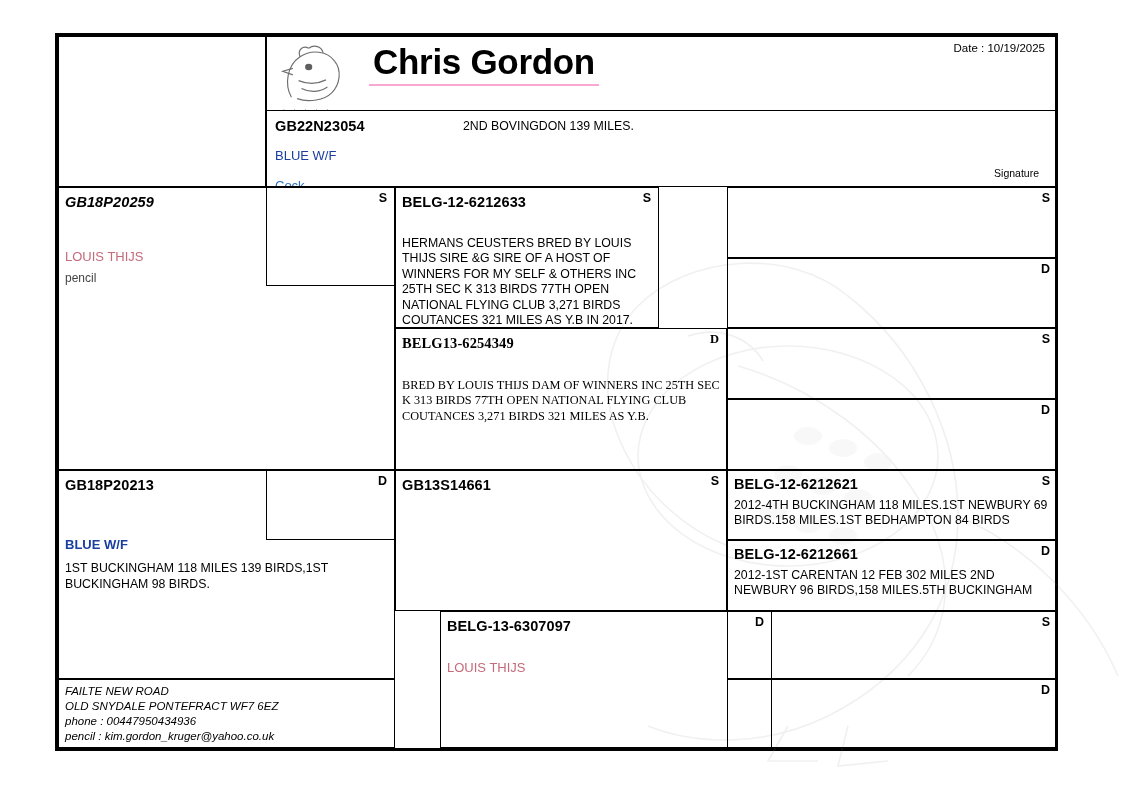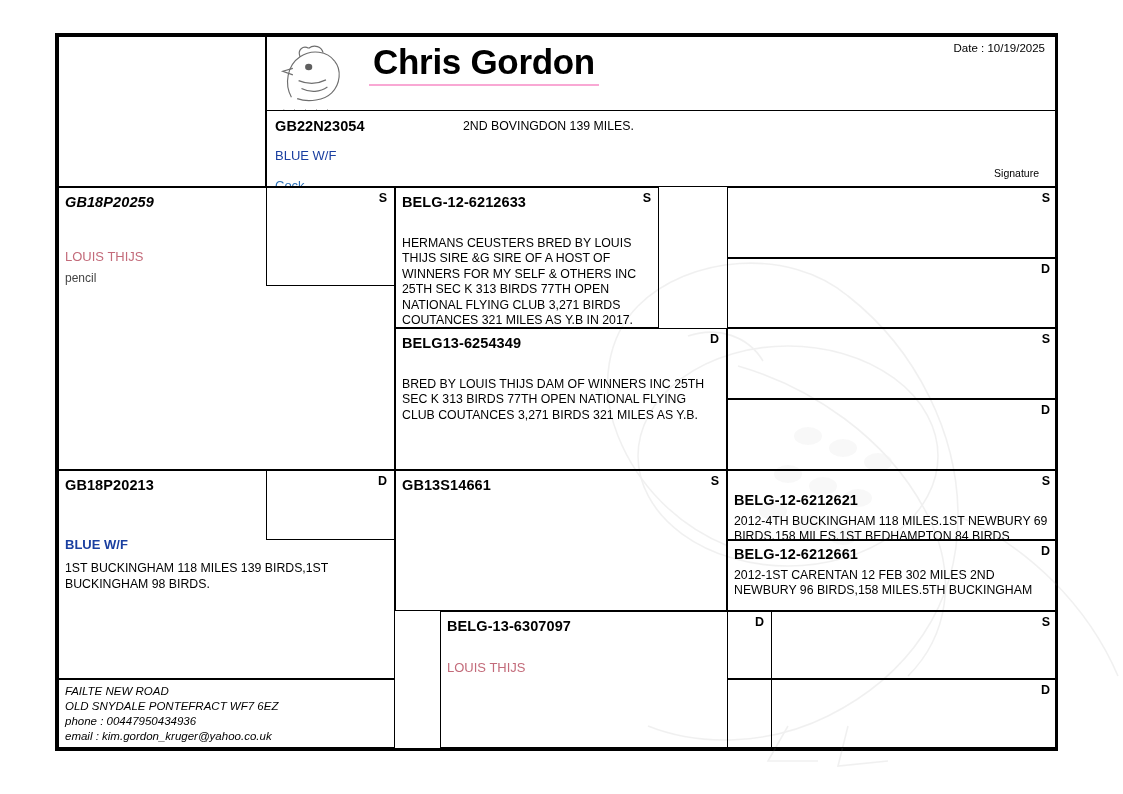--- a/index.html
+++ b/index.html
@@ -176,21 +176,21 @@
       <div class="cell" style="left:208px; top:151px; width:129px; height:99px;">
         <div class="sexlabel">S</div>
       </div>
 
       <div class="cell" style="left:337px; top:151px; width:264px; height:141px;">
         <div class="ring" style="margin-top:2px;">BELG-12-6212633</div>
         <div class="sexlabel">S</div>
         <div class="detail" style="margin-top:26px;">HERMANS CEUSTERS BRED BY LOUIS THIJS SIRE &amp;G SIRE OF A HOST OF WINNERS FOR MY SELF &amp; OTHERS INC 25TH SEC K 313 BIRDS 77TH OPEN NATIONAL FLYING CLUB 3,271 BIRDS COUTANCES 321 MILES AS Y.B IN 2017.</div>
       </div>
 
-      <div class="cell" style="left:337px; top:292px; width:332px; height:142px;">
+      <div class="cell" style="left:337px; top:292px; width:332px; height:142px;font-family:Liberation Serif, serif;">
         <div class="ring" style="margin-top:2px;">BELG13-6254349</div>
         <div class="sexlabel">D</div>
         <div class="detail" style="margin-top:26px;">BRED BY LOUIS THIJS DAM OF WINNERS INC 25TH SEC K 313 BIRDS 77TH OPEN NATIONAL FLYING CLUB COUTANCES 3,271 BIRDS 321 MILES AS Y.B.</div>
       </div>
 
       <div class="cell" style="left:669px; top:151px; width:331px; height:71px;">
         <div class="sexlabel">S</div>
         <div class="detail"></div>
       </div>
       <div class="cell" style="left:669px; top:222px; width:331px; height:70px;">
@@ -213,37 +213,37 @@
       </div>
 
       <div class="cell" style="left:208px; top:434px; width:129px; height:70px;">
         <div class="sexlabel">D</div>
       </div>
 
       <div class="cell" style="left:0px; top:643px; width:337px; height:69px;">
         <div class="addr">FAILTE NEW ROAD</div>
         <div class="addr">OLD SNYDALE  PONTEFRACT WF7 6EZ</div>
         <div class="addr">phone :  00447950434936</div>
-        <div class="addr">email : kim.gordon_kruger@yahoo.co.uk</div>
+        <div class="addr">pencil : kim.gordon_kruger@yahoo.co.uk</div>
       </div>
 
       <div class="cell" style="left:337px; top:434px; width:332px; height:141px;">
         <div class="ring" style="margin-top:2px;">GB13S14661</div>
         <div class="sexlabel">S</div>
         <div class="detail" style="margin-top:26px;"></div>
       </div>
 
       <div class="cell" style="left:337px; top:575px; width:332px; height:137px;margin-left:45px;">
         <div class="ring" style="margin-top:2px;">BELG-13-6307097</div>
         <div class="sexlabel">D</div>
         <div class="detail pink" style="margin-top:26px; font-size:13px;">LOUIS THIJS</div>
       </div>
 
       <div class="cell" style="left:669px; top:434px; width:331px; height:70px;">
-        <div class="ring" style="margin-top:17px;">BELG-12-6212621</div>
+        <div class="ring" style="margin-top:1px;">BELG-12-6212621</div>
         <div class="sexlabel">S</div>
         <div class="detail" style="margin-top:6px;">2012-4TH BUCKINGHAM 118 MILES.1ST NEWBURY 69 BIRDS.158 MILES.1ST BEDHAMPTON 84 BIRDS</div>
       </div>
       <div class="cell" style="left:669px; top:504px; width:331px; height:71px;">
         <div class="ring" style="margin-top:1px;">BELG-12-6212661</div>
         <div class="sexlabel">D</div>
         <div class="detail" style="margin-top:6px;">2012-1ST CARENTAN 12 FEB 302 MILES 2ND NEWBURY 96 BIRDS,158 MILES.5TH BUCKINGHAM</div>
       </div>
       <div class="cell" style="left:669px; top:575px; width:331px; height:68px;">
         <div class="ring" style="margin-top:1px;"></div>

